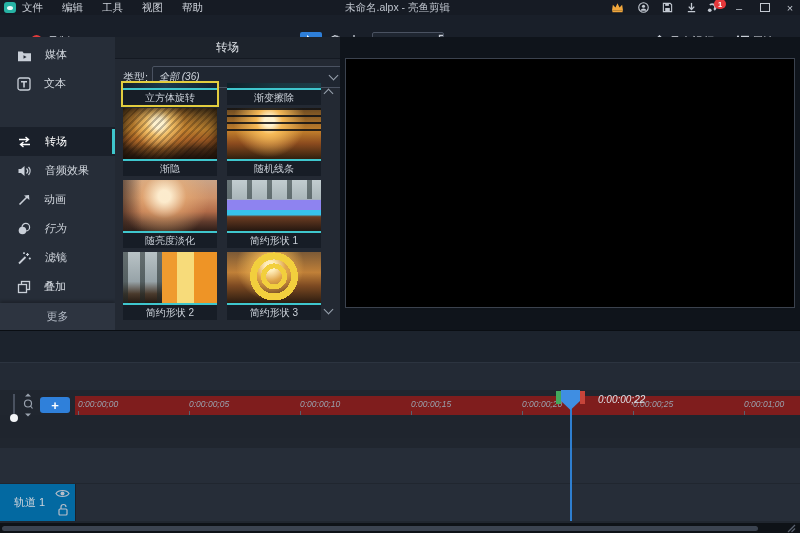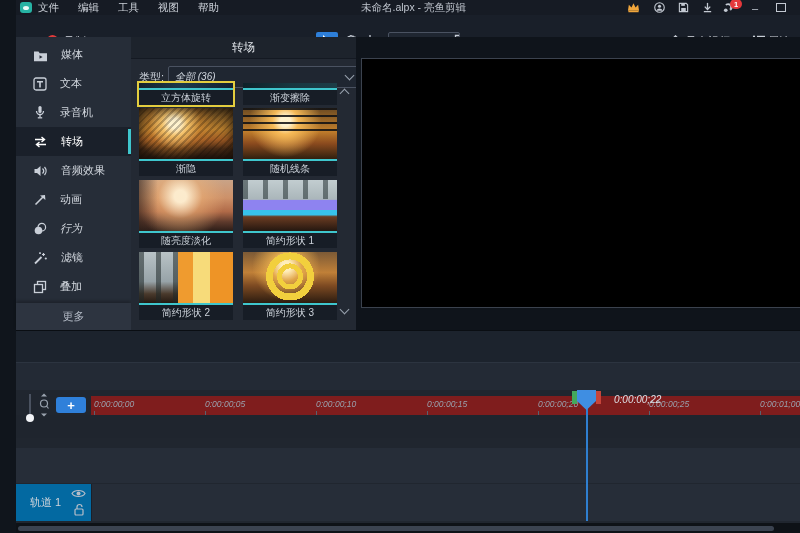--- a/index.html
+++ b/index.html
@@ -125,21 +125,21 @@
   #phtime{left:598px;top:4px;font-size:10px;font-style:italic;color:#dde2e8;}
   #phline{left:570px;top:2px;width:2px;height:129px;background:#2f7fd0;}
 
   
   #hscroll{left:0;top:523px;width:800px;height:10px;background:#0e1217;}
   #hthumb{left:2px;top:3px;width:756px;height:5px;border-radius:2.5px;background:#3b4350;}
 </style>
 </head>
 <body>
 
-<div id="app" class="abs" style="left:16px;top:0;width:752px;height:533px;">
+<div id="app" class="abs" style="left:0;top:0;width:752px;height:533px;">
 
   <div id="titlebar" class="abs">
     <div id="applogo" class="abs">
         <i></i>
       </div>
     <div id="menu" class="abs">
       <span>文件</span>
       <span>编辑</span>
       <span>工具</span>
       <span>视图</span>
@@ -231,29 +231,20 @@
       </svg>
       <span class="lbl">媒体</span>
     </div>
     <div class="sbitem" style="top:32px;">
       <svg class="ic" width="14" height="14" viewBox="0 0 14 14">
         <rect x="1" y="1" width="12" height="12" rx="2" fill="none" stroke="#c9cfd8" stroke-width="1.3"></rect>
         <rect x="4" y="4" width="6" height="1.5" fill="#c9cfd8"></rect>
           <rect x="6.2" y="4" width="1.6" height="6.5" fill="#c9cfd8"></rect>
       </svg>
       <span class="lbl">文本</span>
-    </div>
-    <div class="sbitem" style="top:61px;">
-      <svg class="ic" width="14" height="15" viewBox="0 0 14 15">
-        <rect x="5.4" y="1" width="3.2" height="7" rx="1.6" fill="#c9cfd8"></rect>
-        <path d="M3.5 6 a3.5 3.5 0 0 0 7 0" fill="none" stroke="#c9cfd8" stroke-width="1.3"></path>
-        <line x1="7" y1="9.5" x2="7" y2="12" stroke="#c9cfd8" stroke-width="1.3"></line>
-        <line x1="4.8" y1="12.8" x2="9.2" y2="12.8" stroke="#c9cfd8" stroke-width="1.3"></line>
-      </svg>
-      <span class="lbl">录音机</span>
     </div>
     <div class="sbitem active" style="top:90px;">
       <svg class="ic" width="15" height="14" viewBox="0 0 15 14">
         <path d="M2 4.5 h9 M8.5 2 L11.5 4.5 L8.5 7" fill="none" stroke="#ffffff" stroke-width="1.4"></path>
         <path d="M13 9.5 h-9 M6.5 7 L3.5 9.5 L6.5 12" fill="none" stroke="#ffffff" stroke-width="1.4"></path>
       </svg>
       <span class="lbl" style="color:#fff;">转场</span>
     </div>
     <div class="sbitem" style="top:119px;">
       <svg class="ic" width="15" height="14" viewBox="0 0 15 14">

